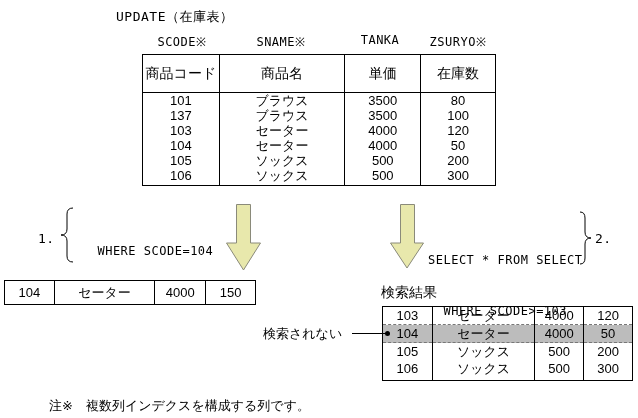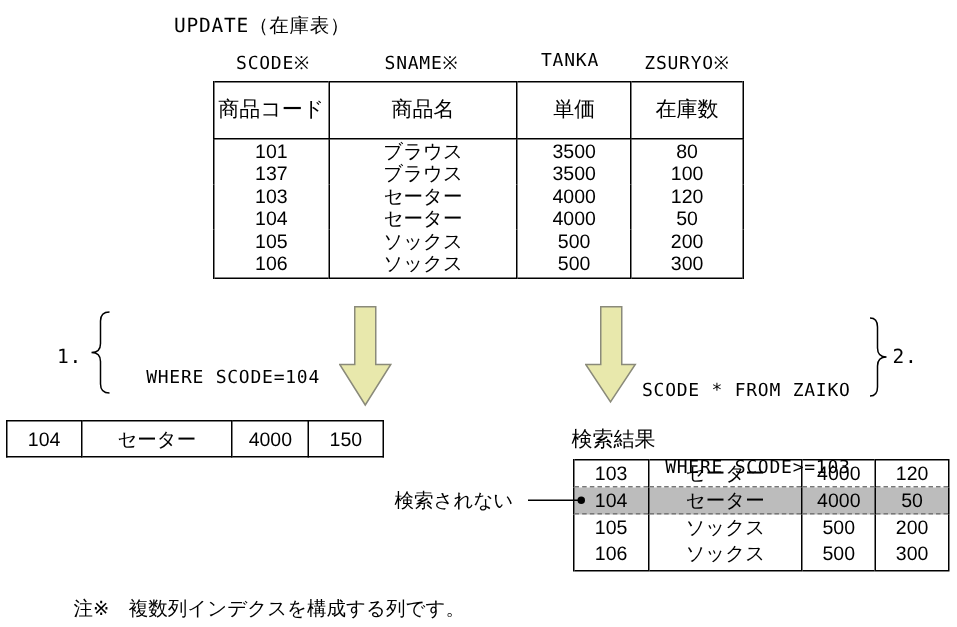--- a/index.html
+++ b/index.html
@@ -115,21 +115,21 @@
       <tr>
     <td>104</td>
     <td>セーター</td>
     <td>4000</td>
     <td>150</td>
   </tr>
 </tbody>
   </table>
 
 <div class="abs mono" style="left:428px; top:218px; line-height:17px;">
-  <div>SCODE * FROM ZAIKO</div>
+  <div>SELECT * FROM SELECT</div>
   <div>  WHERE SCODE&gt;=103</div>
 </div>
 <div class="abs" style="left:578px; top:211px; width:16px; height:54px;">
   <svg width="16" height="54" viewBox="0 0 16 54">
     <path d="M2 1 Q7 1 7 7 L7 21 Q7 27 13 27 Q7 27 7 33 L7 47 Q7 53 2 53" fill="none" stroke="#000" stroke-width="1"></path>
   </svg>
 </div>
 <div class="abs mono" style="left:595px; top:231px; font-size:13px;">2.</div>
 
 <div class="abs" style="left:390px; top:204px;">

